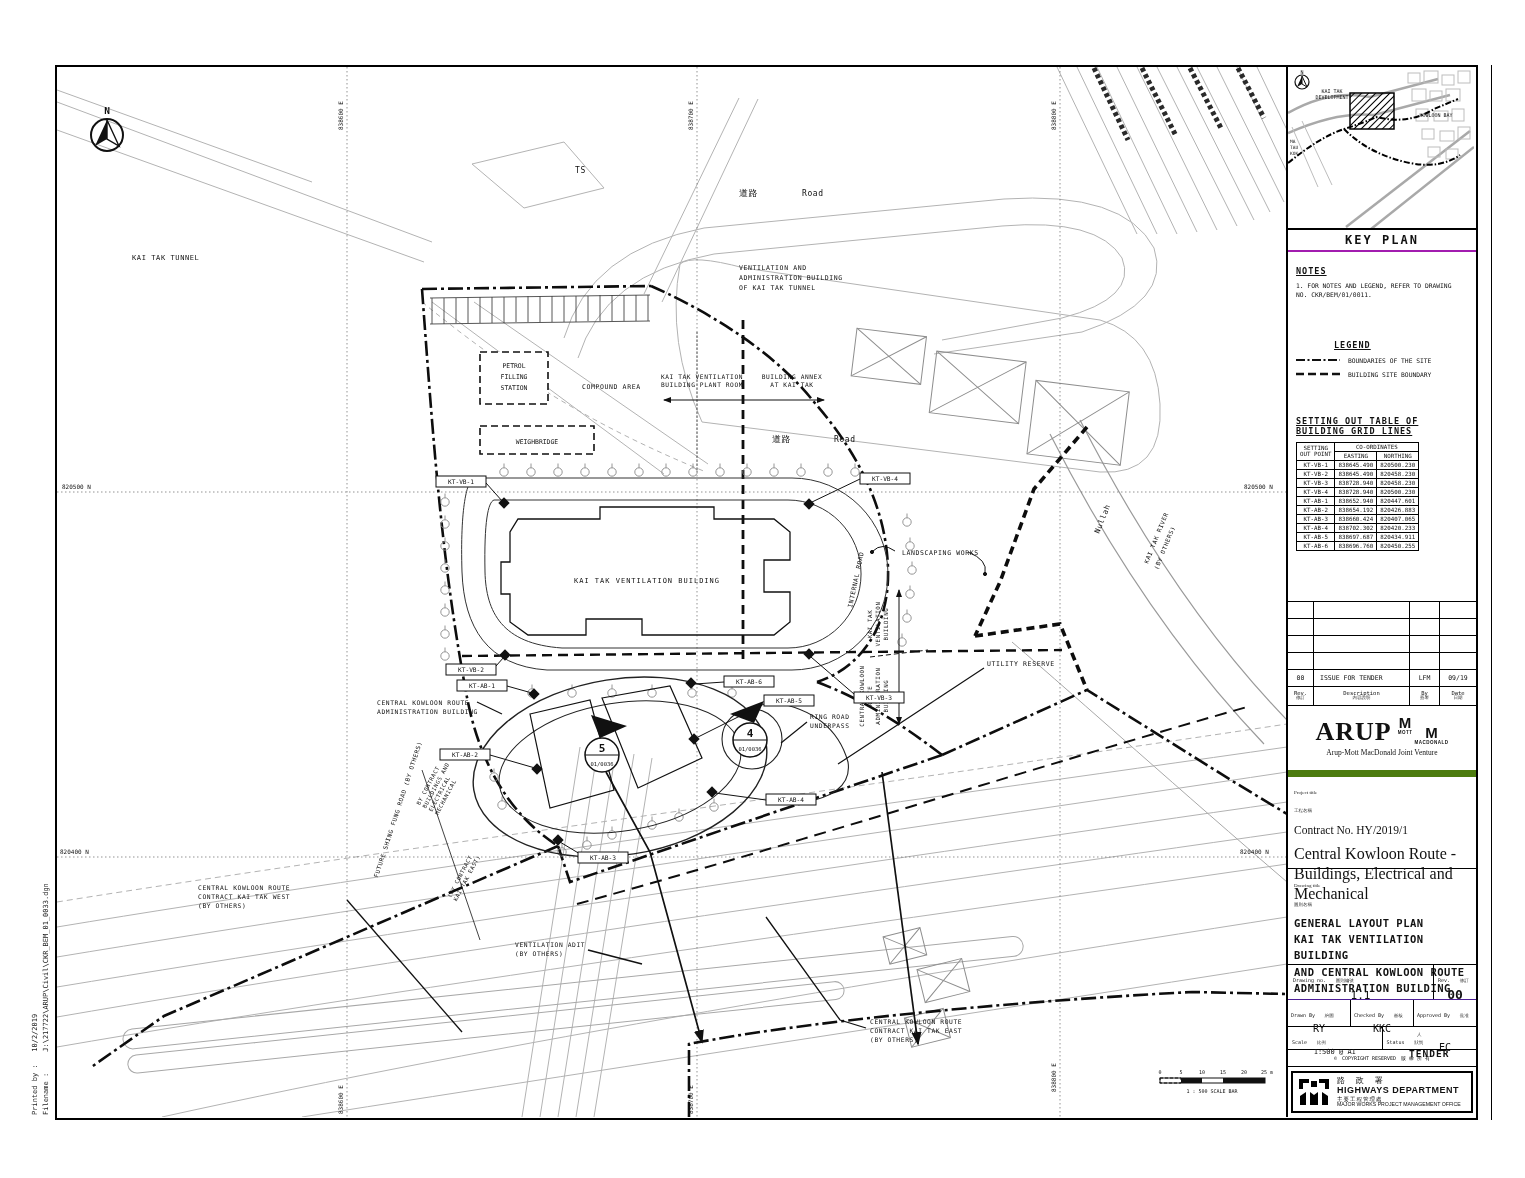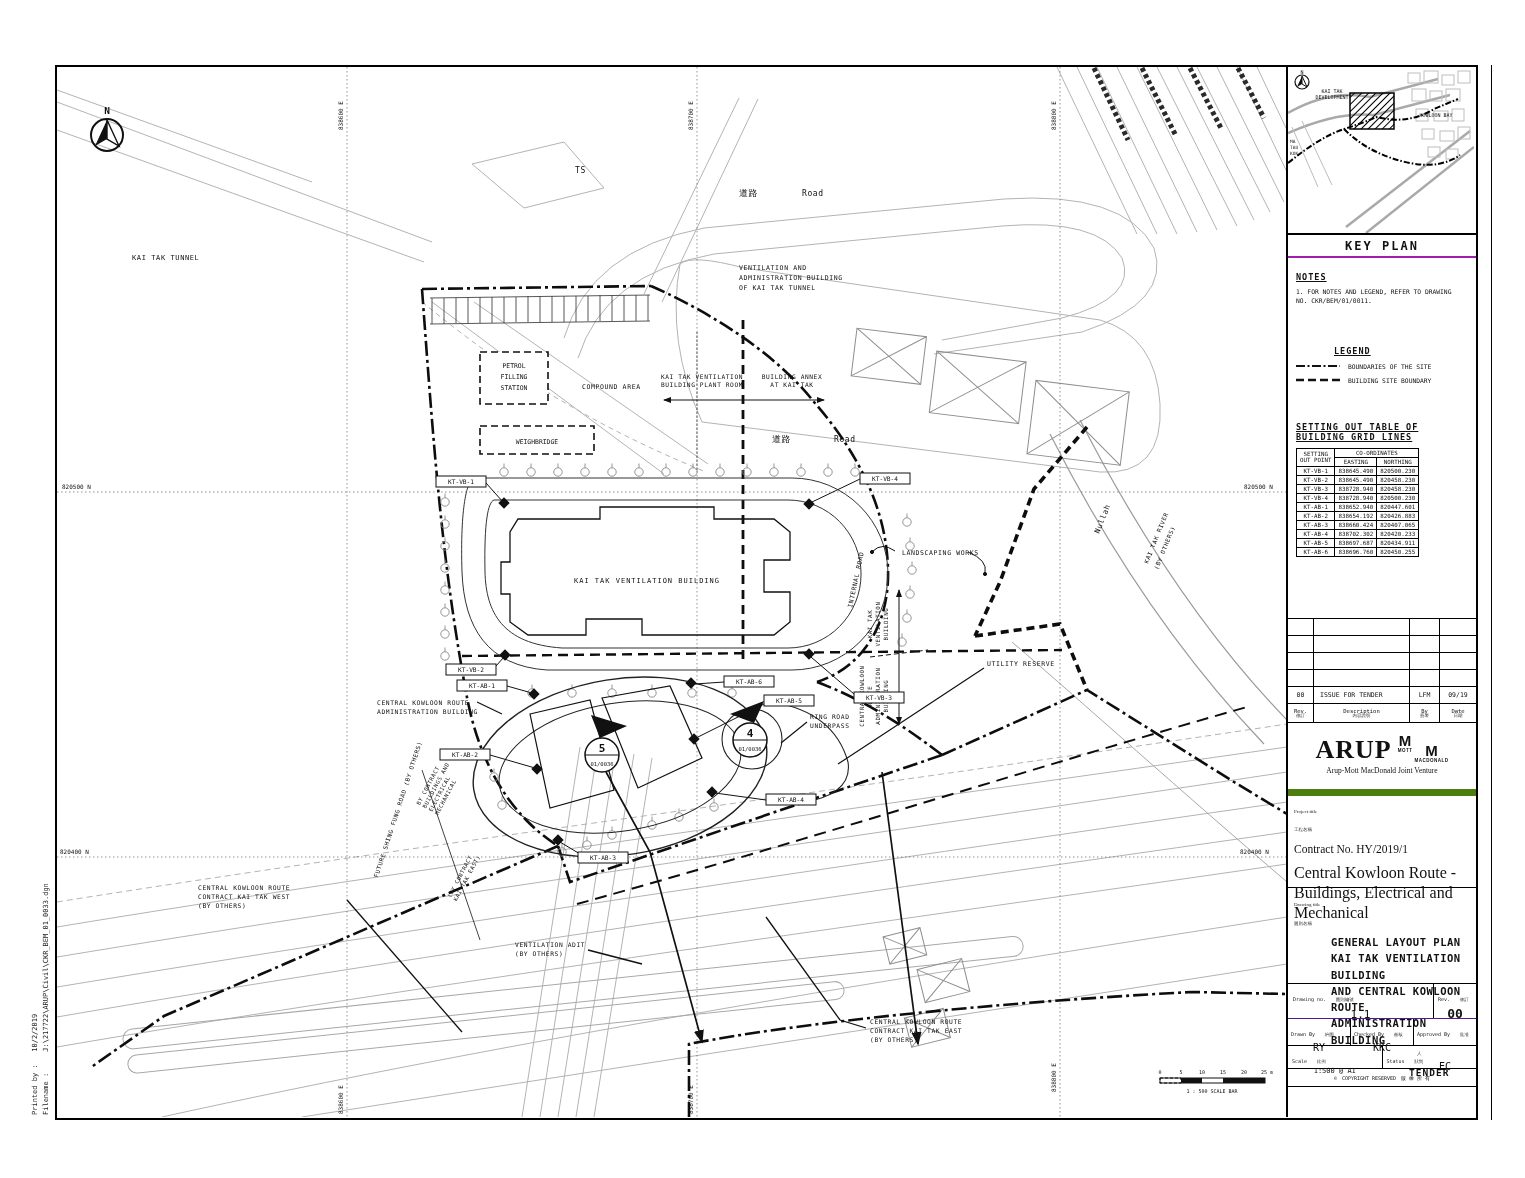--- a/index.html
+++ b/index.html
@@ -35,21 +35,21 @@
   .mm .bigM{font-weight:bold;font-size:15px;line-height:1;}
   .mm .sm{font-weight:bold;font-size:4.5px;letter-spacing:.5px;}
   .jv{font-family:"Liberation Serif",serif;font-size:7.5px;margin-top:3px;}
   .pblock{height:92px;border-bottom:1px solid #000;padding:3px 6px;box-sizing:border-box;}
   .lab-sm{font-size:5px;color:#222;}
   .lab-cn{font-size:4.5px;color:#333;}
   .serif{font-family:"Liberation Serif",serif;}
   .contract{font-size:11.5px;margin-top:8px;}
   .ptitle{font-size:16px;margin-top:8px;line-height:1.25;}
   .dblock{height:96px;border-bottom:1px solid #000;padding:3px 6px;box-sizing:border-box;}
-  .dtitle{font-size:10.5px;font-weight:bold;letter-spacing:.5px;line-height:1.55;margin-top:5px;margin-left:37px;}
+  .dtitle{font-size:10.5px;font-weight:bold;letter-spacing:.5px;line-height:1.55;margin-top:5px;}
   .dnorow{height:34px;border-bottom:1px solid #4c1d95;display:flex;}
   .dno-l{width:146px;border-right:1px solid #000;padding:2px 5px;box-sizing:border-box;position:relative;}
   .dno-r{flex:1;padding:2px 4px;box-sizing:border-box;}
   .dno-val{font-size:11px;text-align:center;margin-top:3px;}
   .rev-big{font-size:13px;font-weight:bold;text-align:center;margin-top:1px;}
   .sigrow{height:26px;border-bottom:1px solid #000;display:flex;}
   .sig{flex:1;border-right:1px solid #000;padding:2px 3px;box-sizing:border-box;}
   .sig:last-child{border-right:none;}
   .sig-val{font-size:10px;text-align:center;margin-top:2px;}
   .scalerow{height:22px;border-bottom:1px solid #000;display:flex;}
@@ -700,15 +700,31 @@
     <div class="sc"><span class="lab-sm">Scale</span> <span class="lab-cn">比例</span><div class="sc-val">1:500 @ A1</div></div>
     <div class="sc"><span class="lab-sm">Status</span> <span class="lab-cn">狀態</span><div class="status-val">TENDER</div></div>
   </div>
 
   <div class="cprow">
     <span>©</span>
     <span>COPYRIGHT RESERVED</span>
     <span>版 權 所 有</span>
   </div>
 
+  <div class="hyd">
+    <svg width="32" height="28" viewBox="0 0 32 28">
+      <path d="M1,1 h10 v4 h-6 v6 h-4 Z" fill="#000"></path>
+      <path d="M31,1 h-10 v4 h6 v6 h4 Z" fill="#000"></path>
+      <rect x="13" y="3" width="6" height="6" fill="#000"></rect>
+      <path d="M2,27 v-9 l6,-4 v13 Z" fill="#000"></path>
+      <path d="M12,27 v-13 l4,3 l4,-3 v13 Z" fill="#000"></path>
+      <path d="M30,27 v-9 l-6,-4 v13 Z" fill="#000"></path>
+    </svg>
+    <div class="hyd-txt">
+      <div class="hyd-cn">路 政 署</div>
+      <div class="hyd-en">HIGHWAYS DEPARTMENT</div>
+      <div class="hyd-cn2">主要工程管理處</div>
+      <div class="hyd-en2">MAJOR WORKS PROJECT MANAGEMENT OFFICE</div>
+    </div>
+  </div>
 
 </div>
 </div>
 
 </body></html>

